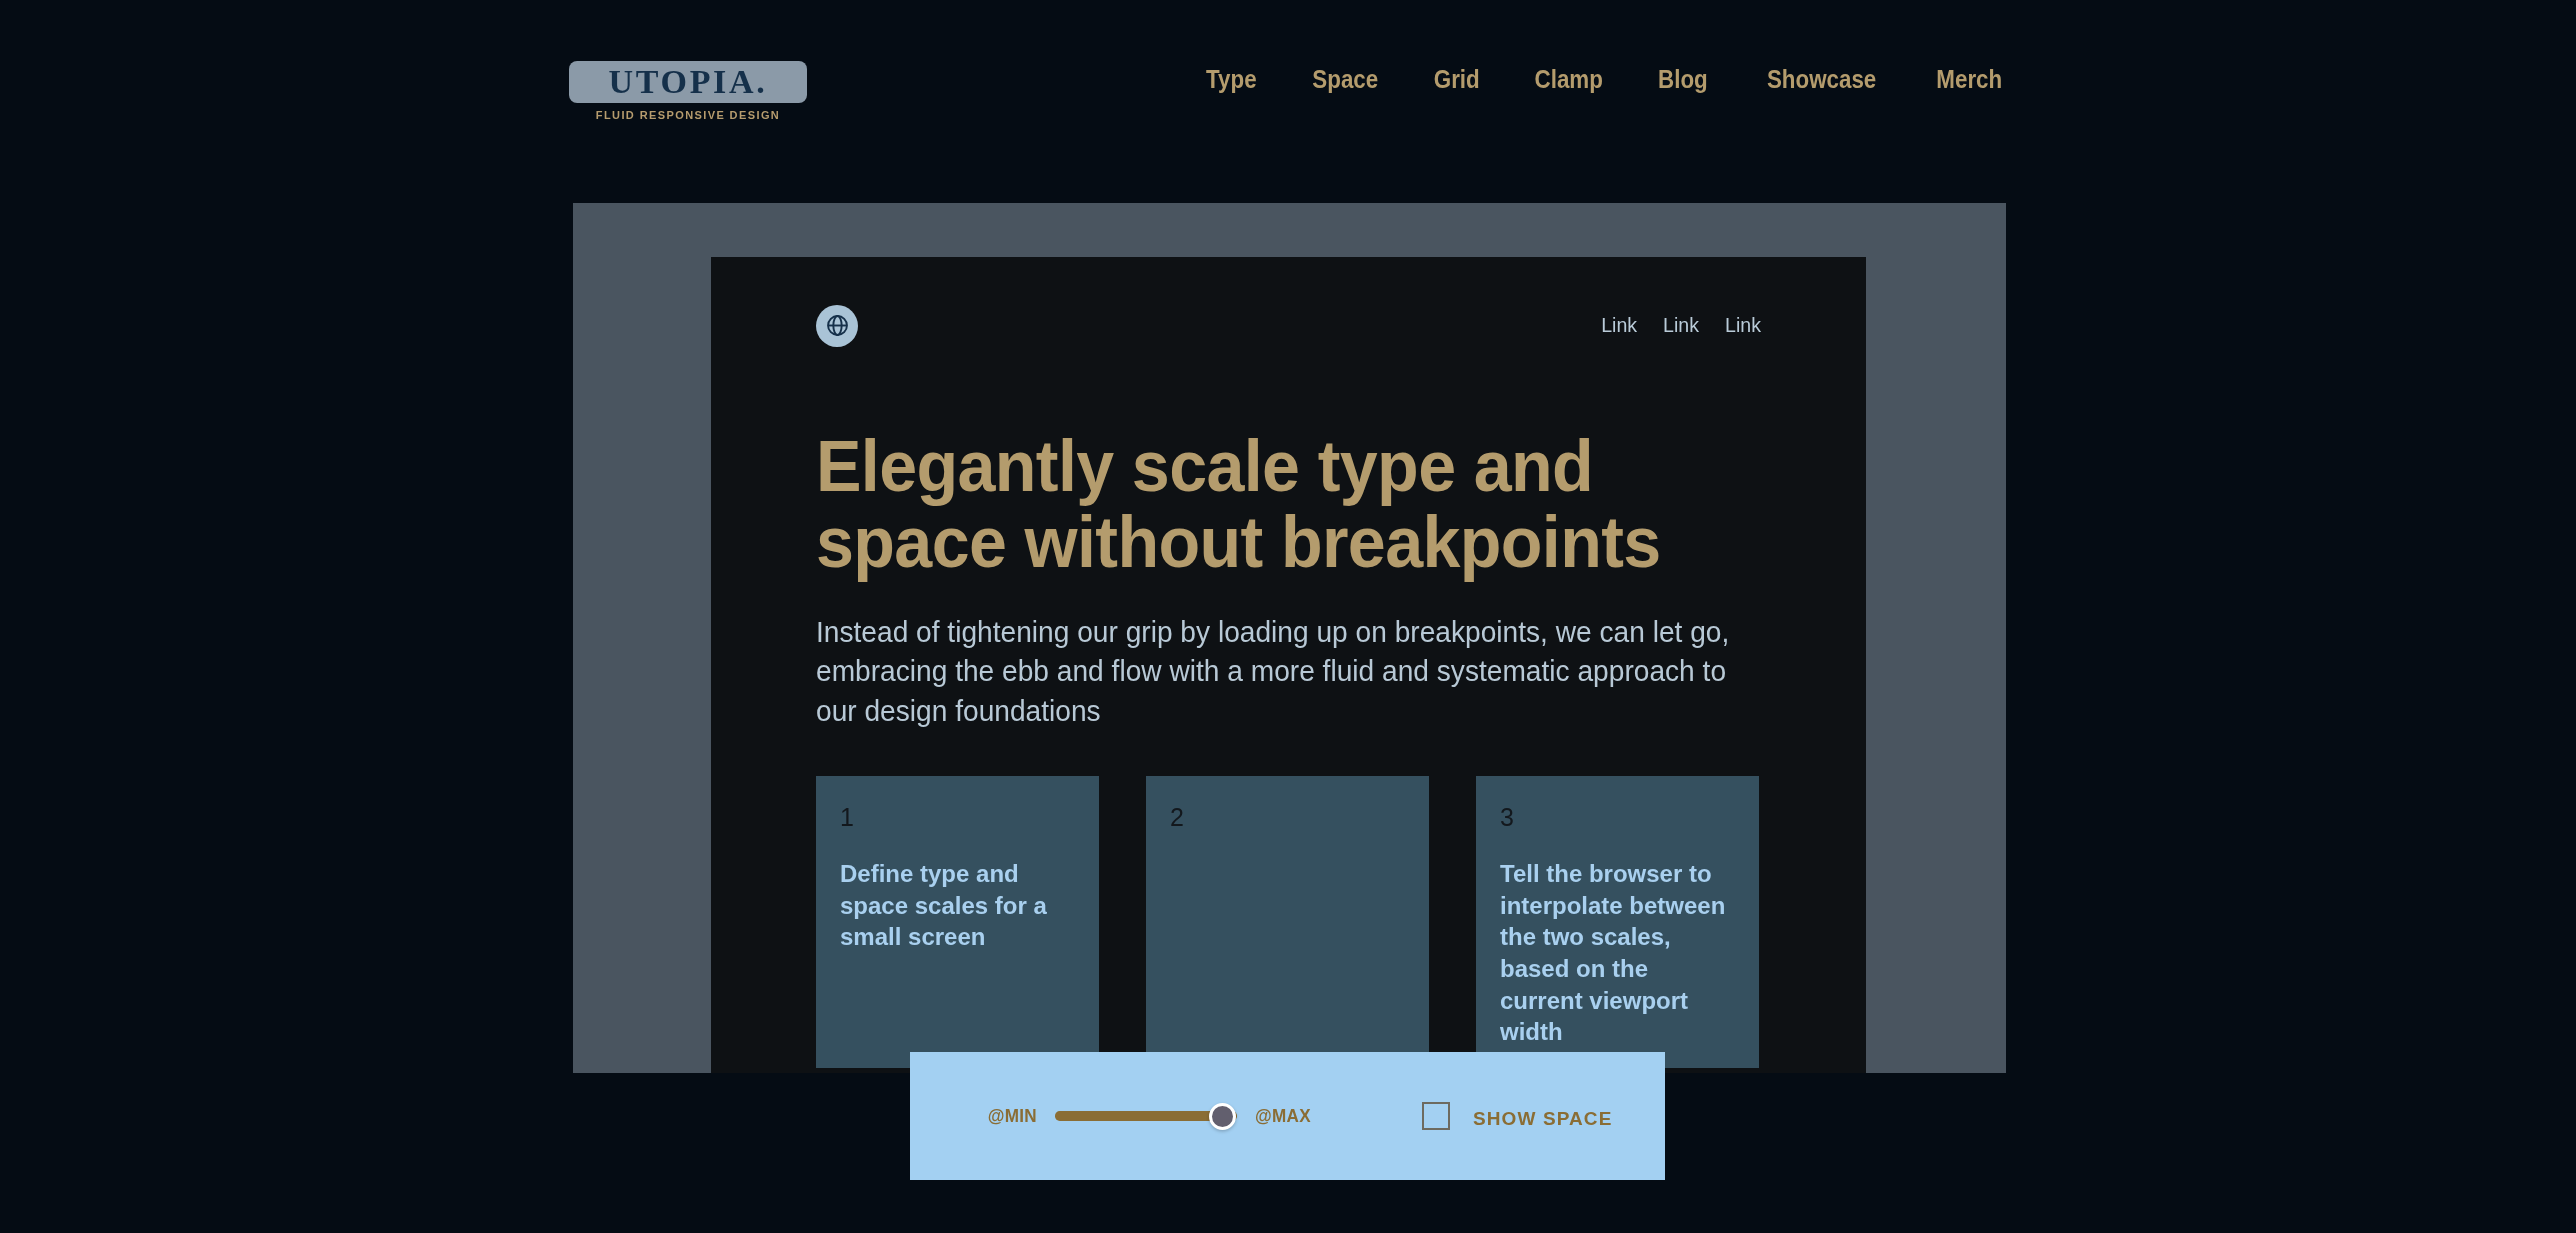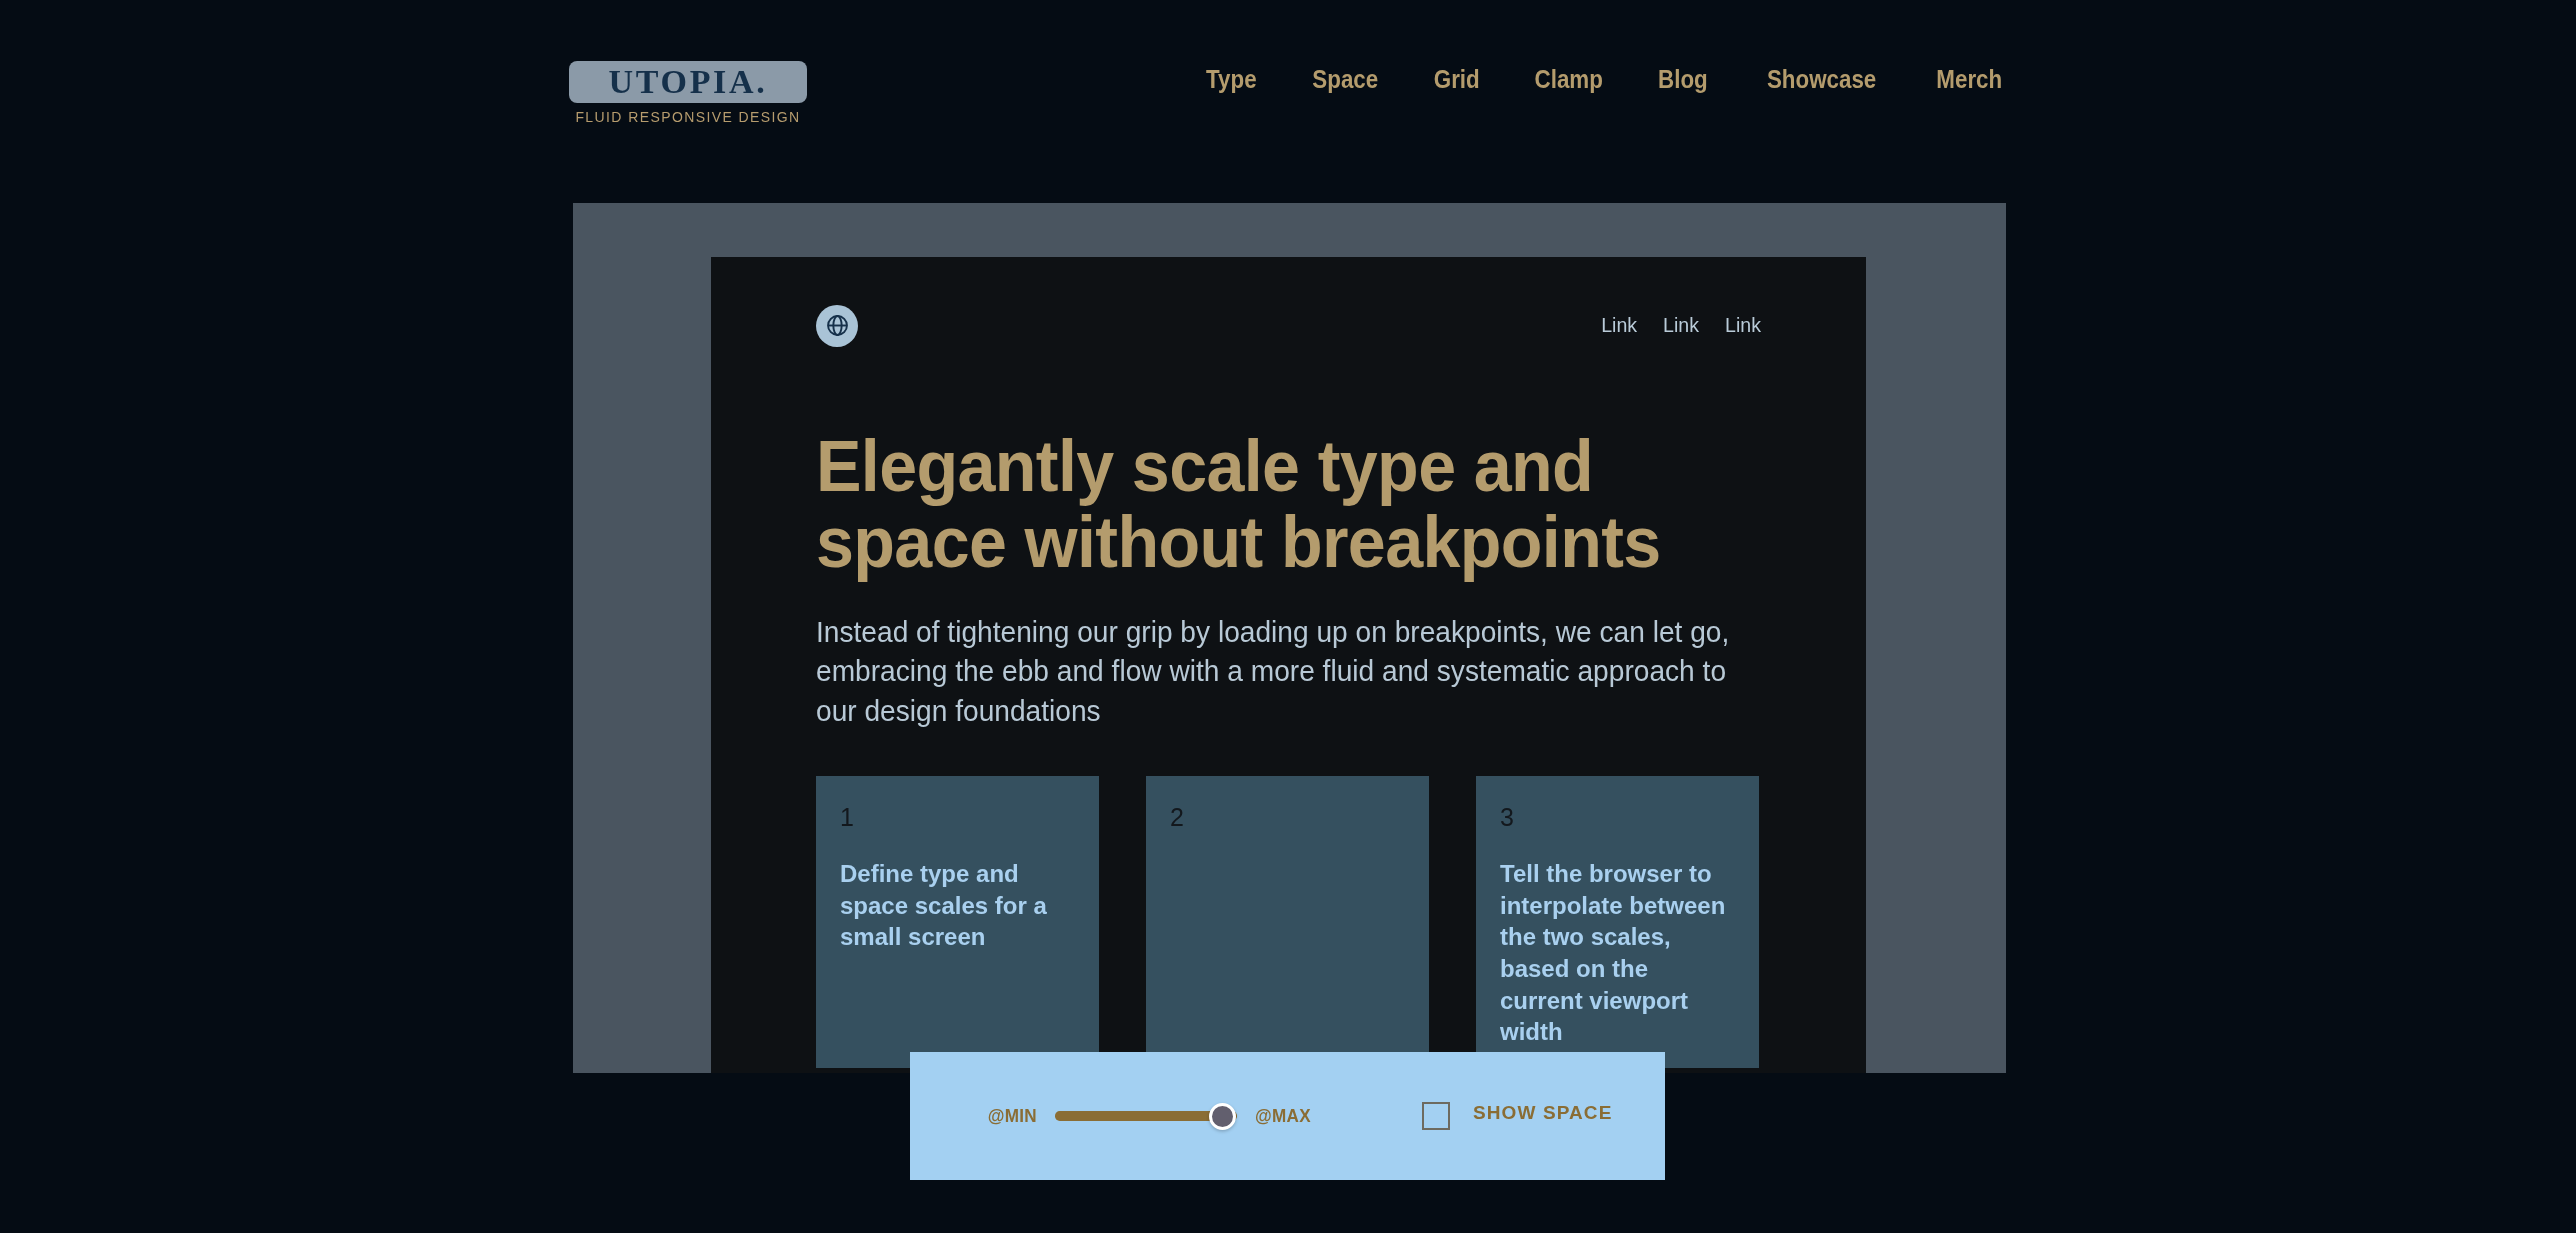--- a/index.html
+++ b/index.html
@@ -54,22 +54,22 @@
     letter-spacing: 2.7px;
     color: #15304a;
     line-height: 1;
     white-space: nowrap;
   }
 
   .brand-tagline {
     margin-top: 6.1px;
     text-align: center;
     font-family: "Liberation Sans", sans-serif;
-    font-weight: 400;
-    font-size: 14px;
+    font-weight: 700;
+    font-size: 11px;
     letter-spacing: 1.4px;
     color: #b69c6e;
     white-space: nowrap;
   }
 
   .site-nav {
     display: flex;
     align-items: center;
     gap: 46px;
     margin-top: 3px;
@@ -249,21 +249,21 @@
     width: 27px;
     height: 27px;
     border-radius: 50%;
     background: #625f6e;
     border: 3.4px solid #ffffff;
     box-shadow: 0 1.4px 3.4px rgba(0,0,0,0.22);
   }
 
   .checkbox-group {
     display: flex;
-    align-items: flex-start;
+    align-items: flex-end;
     gap: 23px;
     margin-left: 108px;
   }
 
   .checkbox {
     width: 28.5px;
     height: 28.5px;
     border: 2px solid #6d6a60;
     background: transparent;
   }

